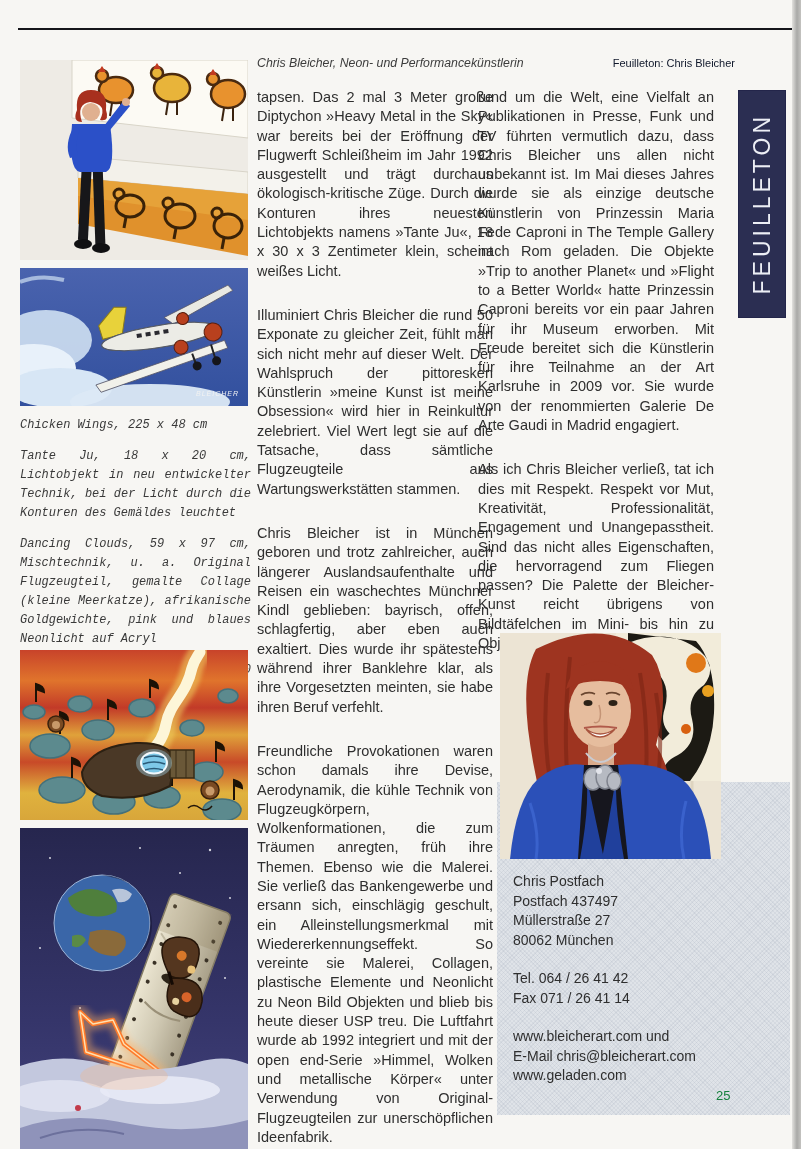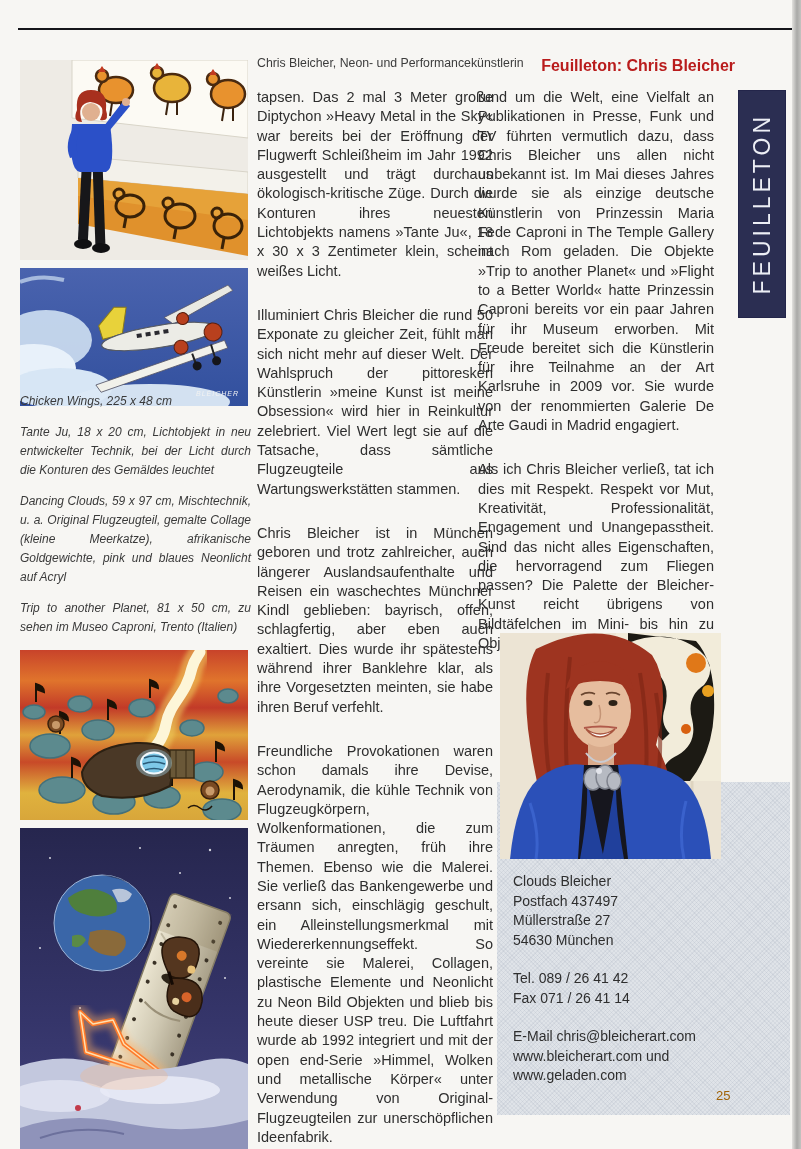--- a/index.html
+++ b/index.html
@@ -7,55 +7,55 @@
     position:relative; width:801px; height:1149px; overflow:hidden;
     background:#f7f6f3;
     font-family:"Liberation Sans", sans-serif;
     color:#2f2f2f;
   }
   .edge-shadow{position:absolute; right:0; top:0; width:9px; height:1149px;
     background:linear-gradient(90deg,#e2e1de,#a9a9a7 55%,#c4c3c0);}
   .top-rule{position:absolute; left:18px; top:28px; width:779px; height:2px; background:#15151a;}
 
   .header-left{position:absolute; left:257px; top:56px; width:300px;
-    font-size:12.3px; color:#3c3c3c;}
+    font-style:italic; font-size:12.3px; color:#3c3c3c;}
   .header-right{position:absolute; left:495px; top:57px; width:240px;
-    text-align:right; font-size:16px; color:#b91c1c;font-weight:bold;}
+    text-align:right; font-size:11px; color:#0f172a;}
 
   .feuilleton-tab{position:absolute; left:738px; top:90px; width:48px; height:228px;
     background:#2b2e52; display:flex; align-items:center; justify-content:center;
     box-shadow:0 0 0 1px #23254a inset;}
   .feuilleton-tab span{writing-mode:vertical-rl; transform:rotate(180deg);
     color:#eceef5; font-size:23px; letter-spacing:4px; font-weight:400;}
 
   .img-frame{position:absolute; overflow:hidden; background:#ddd;}
   .img-frame svg{display:block;}
 
-  .captions{position:absolute; left:20px; top:392px; width:231px;}
+  .captions{position:absolute; left:20px; top:416px; width:231px;font-family:Liberation Mono, monospace;}
   .captions p{margin:0 0 12px; font-style:italic; font-size:12px; line-height:19px;
     text-align:justify; color:#3a3a3a;}
 
   .col{position:absolute; top:88px; width:236px; font-size:14.5px; line-height:19.3px;
     text-align:justify; color:#2e2e2e;}
   .col p{margin:0 0 25px;}
   .col-mid{left:257px;}
   .col-right{left:478px;}
 
   .contact-panel{position:absolute; left:497px; top:782px; width:293px; height:333px;
     background-color:#dfe3e8;
     background-image:
       repeating-linear-gradient(45deg, rgba(120,132,155,0.10) 0 1px, transparent 1px 3px),
       repeating-linear-gradient(-45deg, rgba(120,132,155,0.10) 0 1px, transparent 1px 3px);}
   .portrait{position:absolute; left:500px; top:633px; width:221px; height:226px;}
 
   .contact{position:absolute; left:513px; top:872px; width:250px;
     font-size:14px; line-height:19.5px; color:#2e2e2e;}
   .contact .grp{margin-bottom:19px;}
 
-  .page-number{position:absolute; left:716px; top:1088px; font-size:13px; color:#a16207;}
+  .page-number{position:absolute; left:716px; top:1088px; font-size:13px; color:#15803d;}
 </style>
 </head>
 <body>
 
 <div class="page">
 
   <div class="top-rule"></div>
   <div class="edge-shadow"></div>
 
   <div class="header-left">Chris Bleicher, Neon- und Performancekünstlerin</div>
@@ -392,31 +392,31 @@
         <ellipse cx="93" cy="146" rx="9" ry="11"></ellipse>
         <ellipse cx="105" cy="144" rx="9" ry="12"></ellipse>
         <ellipse cx="114" cy="148" rx="7" ry="9"></ellipse>
       </g>
       <circle cx="99" cy="138" r="3" fill="#e2e4ea"></circle>
     </svg>
   </div>
 
   <div class="contact">
     <div class="grp">
-      <div>Clouds Bleicher</div>
+      <div>Chris Postfach</div>
       <div>Postfach 437497</div>
       <div>Müllerstraße 27</div>
-      <div>54630 München</div>
+      <div>80062 München</div>
     </div>
     <div class="grp">
-      <div>Tel. 089 / 26 41 42</div>
+      <div>Tel. 064 / 26 41 42</div>
       <div>Fax 071 / 26 41 14</div>
     </div>
     <div class="grp">
+      <div>www.bleicherart.com und</div>
       <div>E-Mail chris@bleicherart.com</div>
-      <div>www.bleicherart.com und</div>
       <div>www.geladen.com</div>
     </div>
   </div>
 
   <div class="page-number">25</div>
 
 </div>
 
 </body></html>

